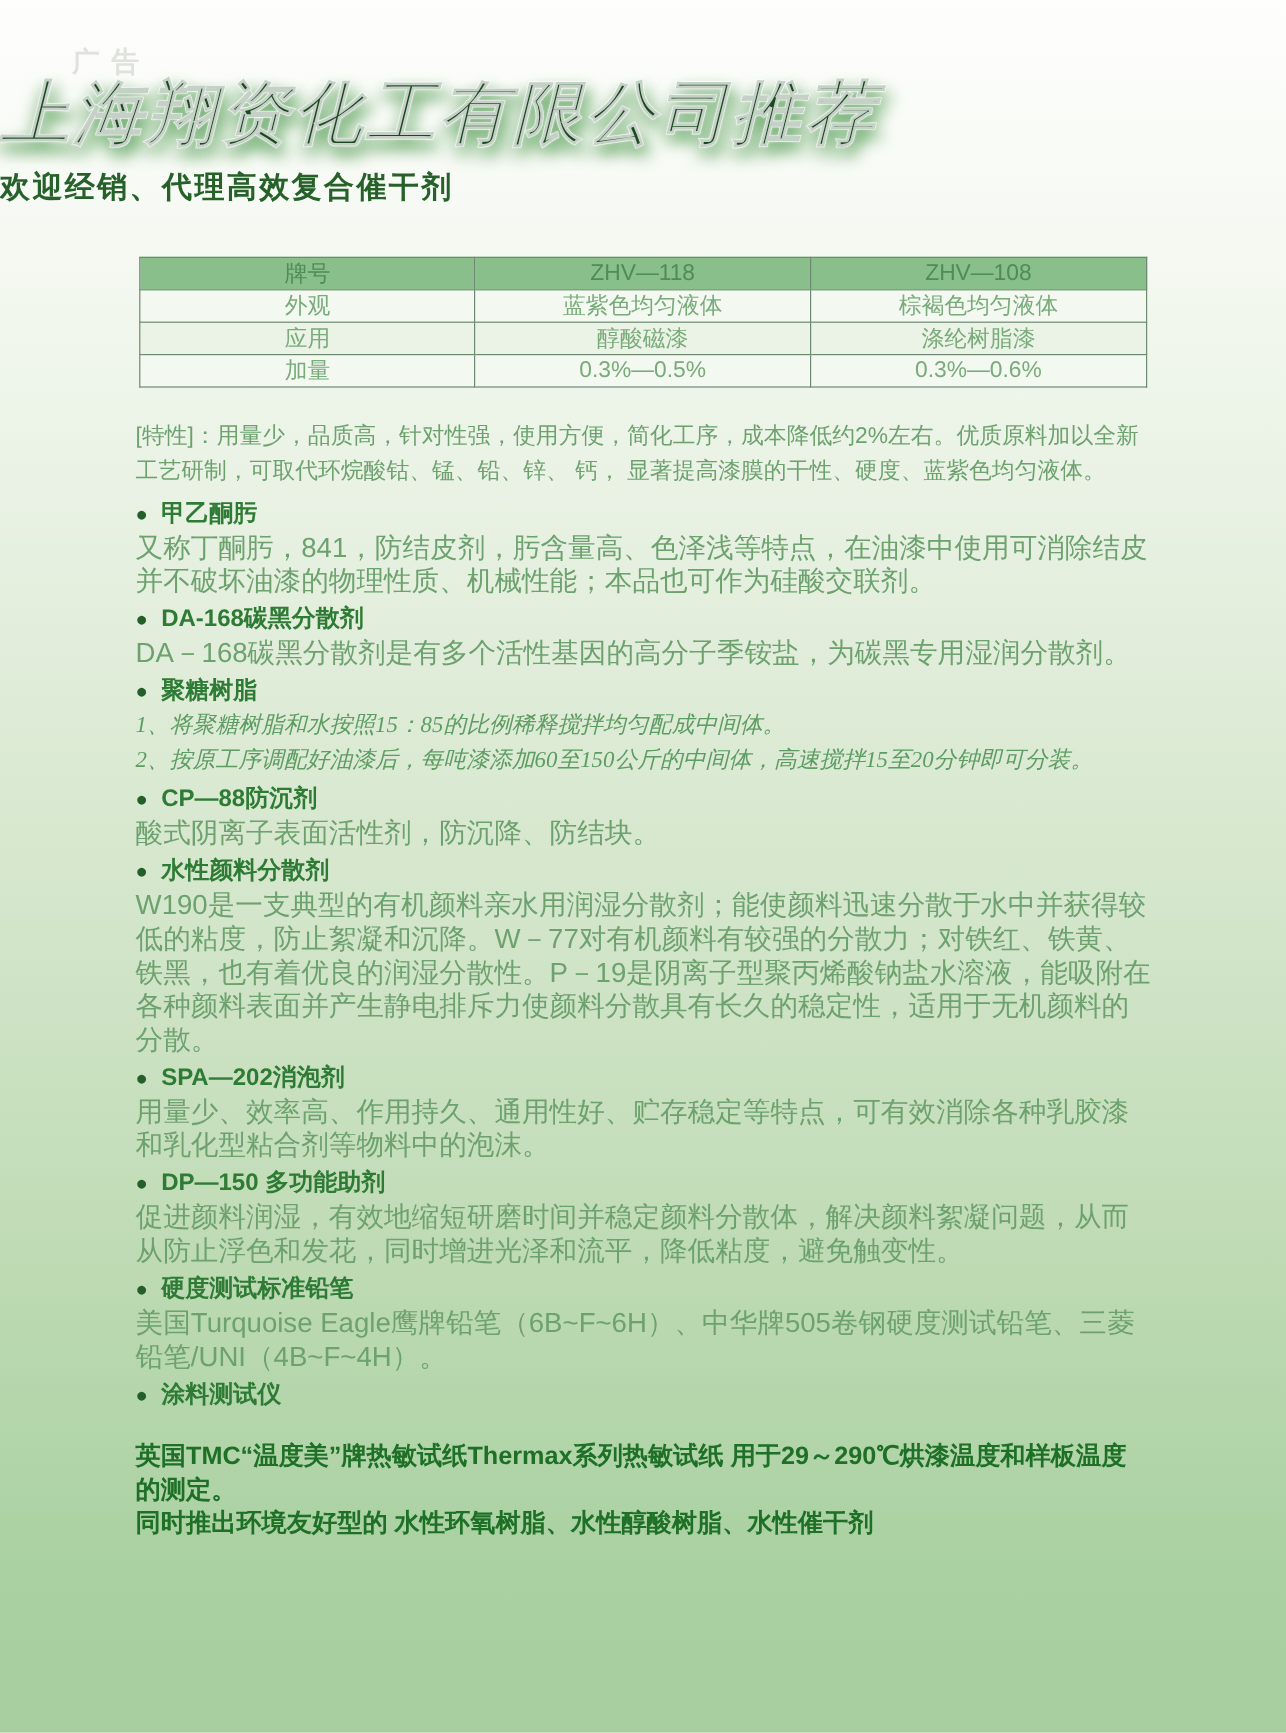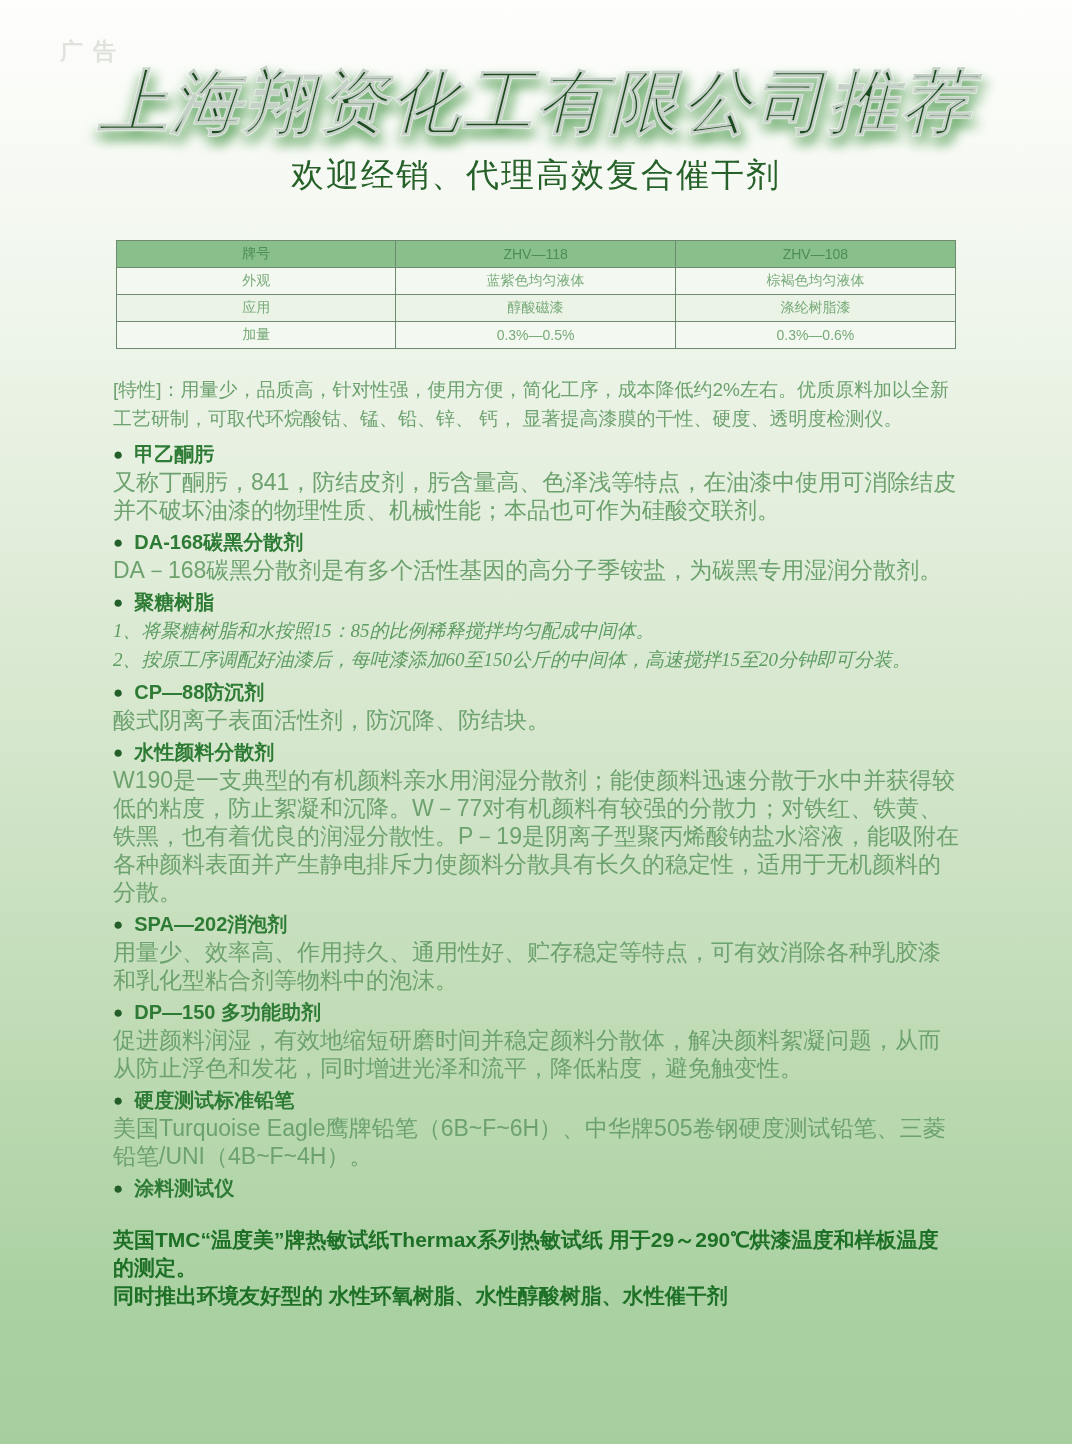--- a/index.html
+++ b/index.html
@@ -13,41 +13,40 @@
       #fefefd 0%, #f5f9f2 14%, #e6f0e0 32%,
       #d4e6cb 52%, #bfdbb5 72%, #aad1a2 90%, #a6ce9e 100%);
   }
   .ad-label{
     position:absolute;left:60px;top:36px;
     font-size:23px;letter-spacing:10px;
     color:#dfe3dc;font-weight:bold;
   }
   .main-title{
     padding-top:62px;
-    text-align:center;
-    font-size:70px;font-weight:bold;font-style:italic;
+    font-size:58px;font-weight:bold;font-style:italic;
     letter-spacing:3px;
     color:#1b4a1f;
     -webkit-text-stroke:1px rgba(255,255,255,0.75);
     text-shadow:0 0 2px #ffffff,
       5px 8px 12px rgba(96,164,96,0.95),
       -4px 8px 12px rgba(96,164,96,0.55);
     line-height:1.15;
   }
   .subtitle{
     margin-top:10px;
-    text-align:center;
-    font-size:33px;font-weight:normal;
+    text-align:left;
+    font-size:25px;font-weight:bold;
     letter-spacing:2px;
     color:#27612a;
   }
   .spec-table-wrap{width:840px;margin:42px auto 0;}
   table.spec{
     width:100%;border-collapse:collapse;
-    font-size:14px;
+    font-size:19px;
   }
   table.spec th,table.spec td{
     border:1px solid #6e8b72;
     text-align:center;
     height:26px;
     padding:0 4px;
     font-weight:normal;
   }
   table.spec th{
     background:#88bf8b;
@@ -125,21 +124,21 @@
           <td>加量</td>
           <td>0.3%—0.5%</td>
           <td>0.3%—0.6%</td>
         </tr>
       </tbody>
     </table>
   </div>
 
   <div class="content">
 
-    <div class="features">[特性]：用量少，品质高，针对性强，使用方便，简化工序，成本降低约2%左右。优质原料加以全新工艺研制，可取代环烷酸钴、锰、铅、锌、 钙， 显著提高漆膜的干性、硬度、透明度检测仪。</div>
+    <div class="features">[特性]：用量少，品质高，针对性强，使用方便，简化工序，成本降低约2%左右。优质原料加以全新工艺研制，可取代环烷酸钴、锰、铅、锌、 钙， 显著提高漆膜的干性、硬度、蓝紫色均匀液体。</div>
 
     <div class="sections">
 
       <div class="section">
         <div class="section-heading">
           <span class="bullet">●</span>
           <span>甲乙酮肟</span>
         </div>
         <div class="section-para">又称丁酮肟，841，防结皮剂，肟含量高、色泽浅等特点，在油漆中使用可消除结皮并不破坏油漆的物理性质、机械性能；本品也可作为硅酸交联剂。</div>
       </div>

